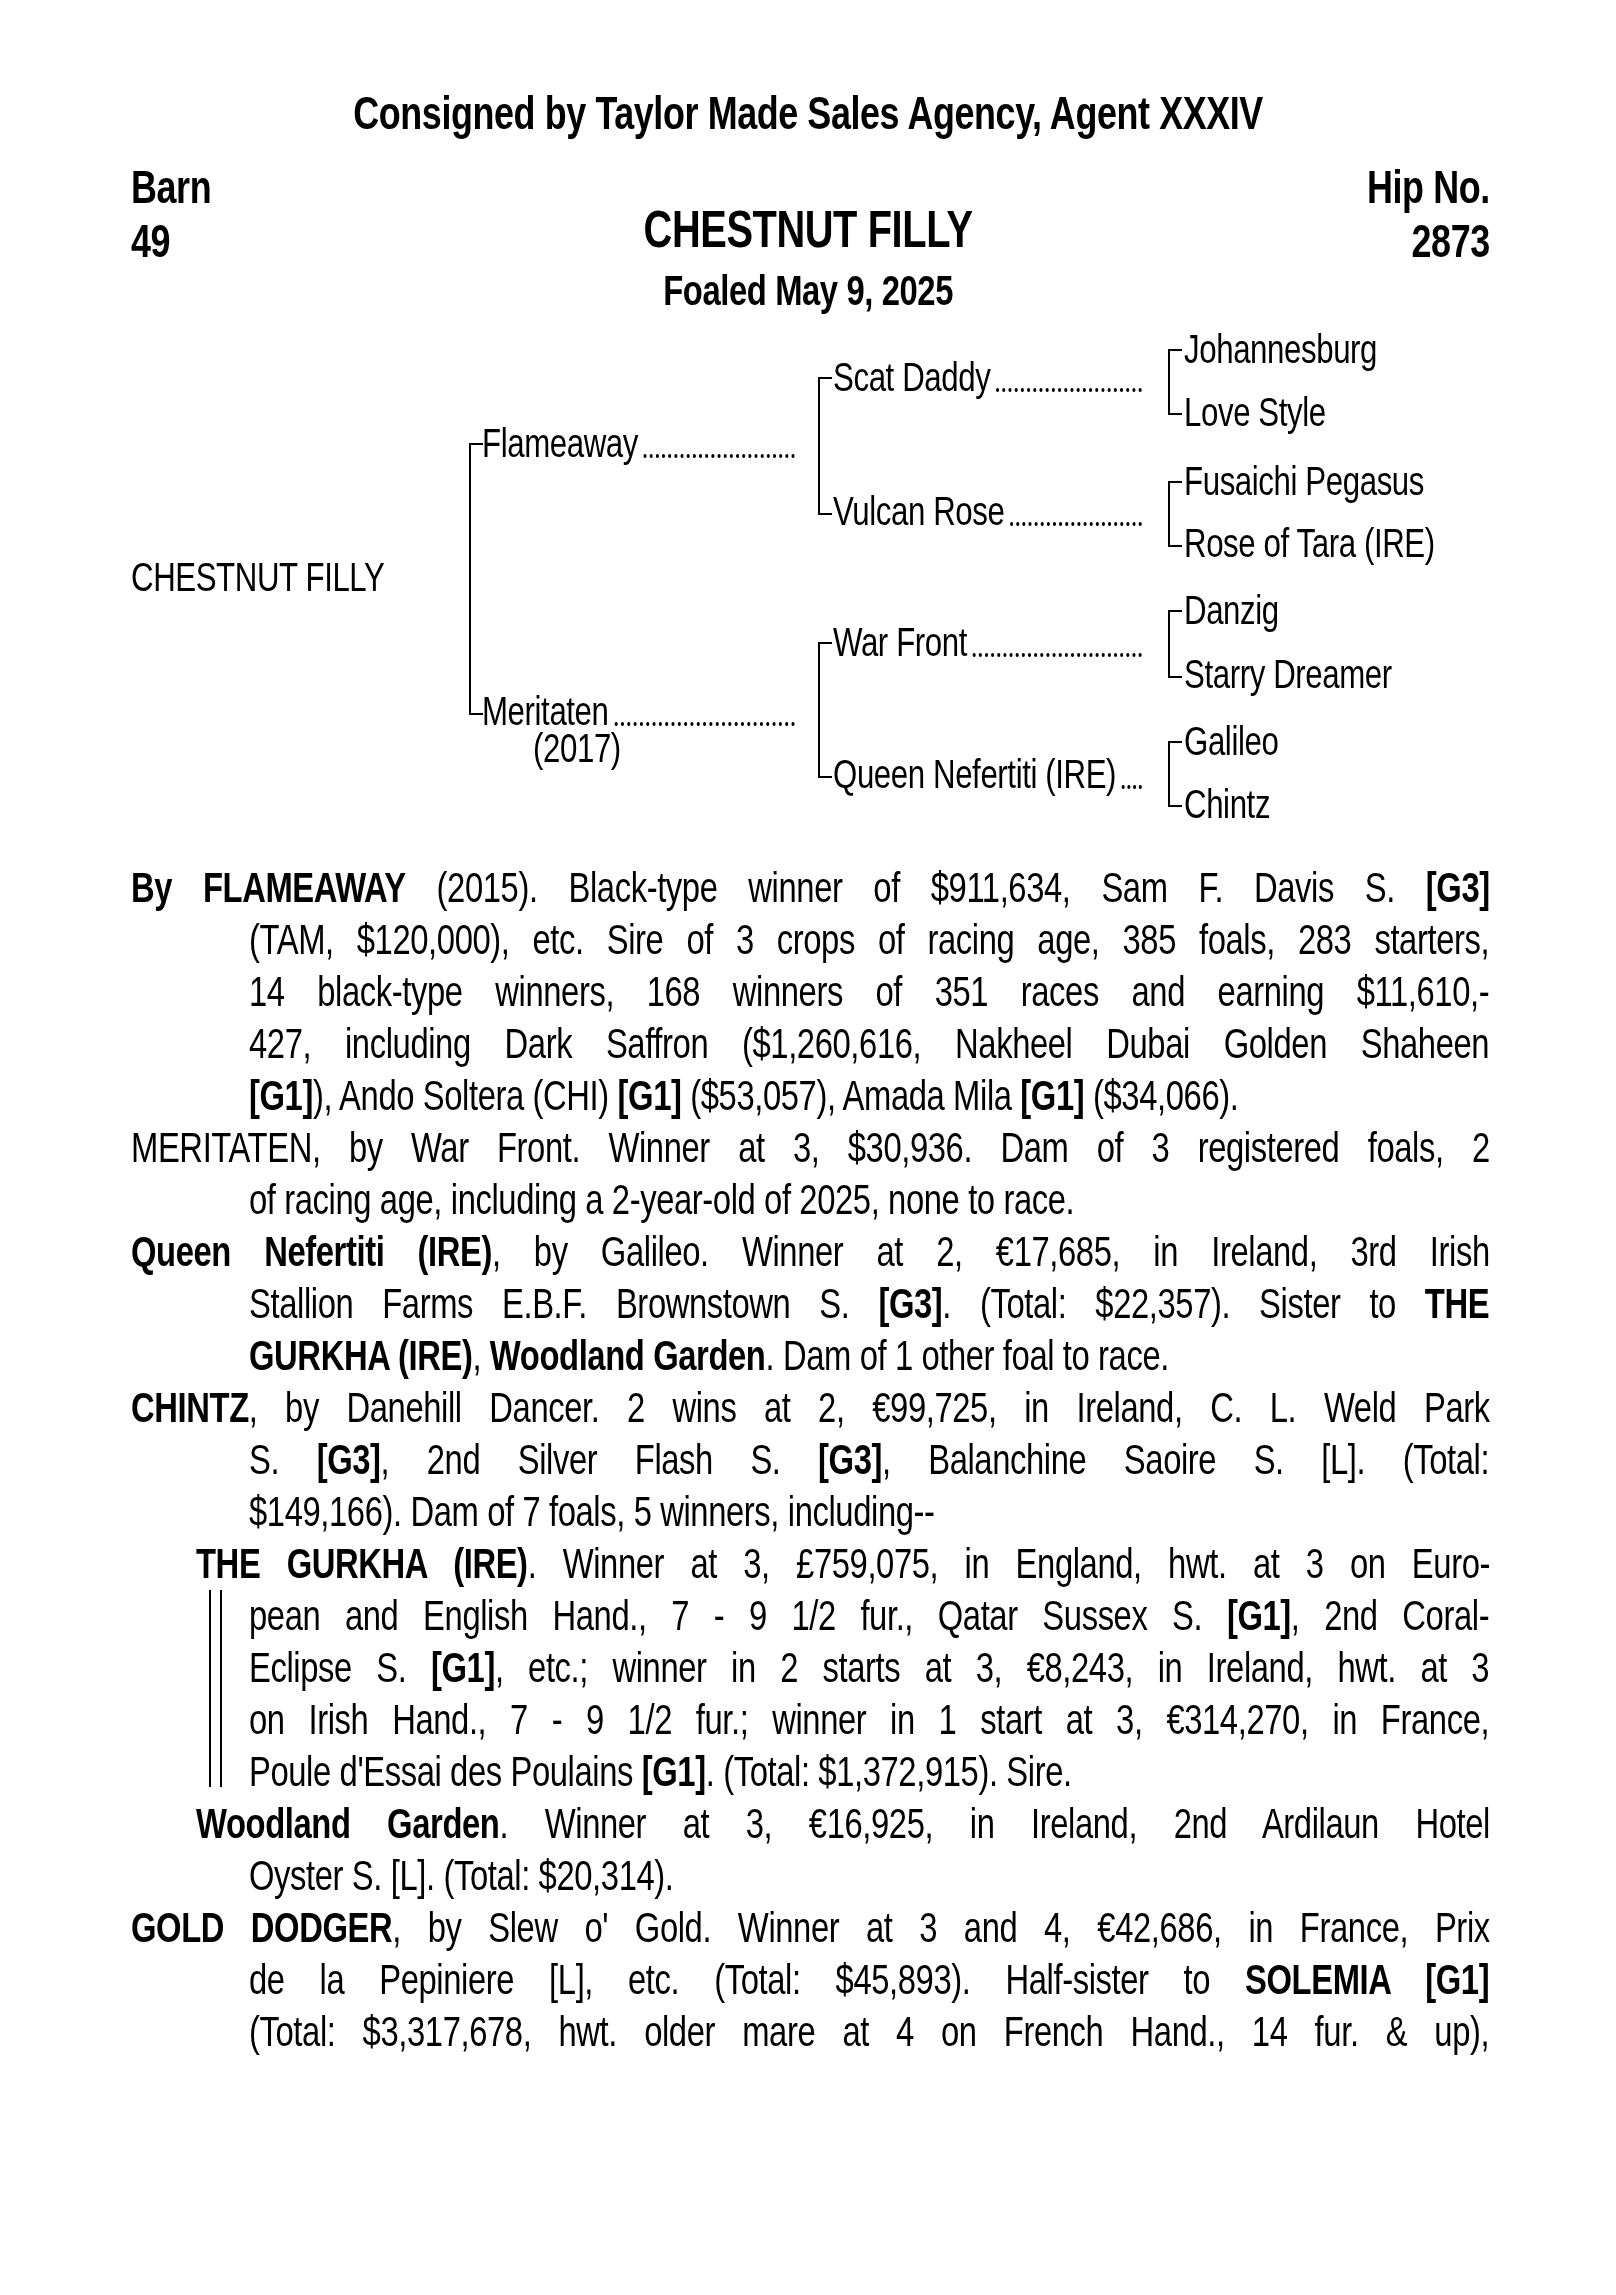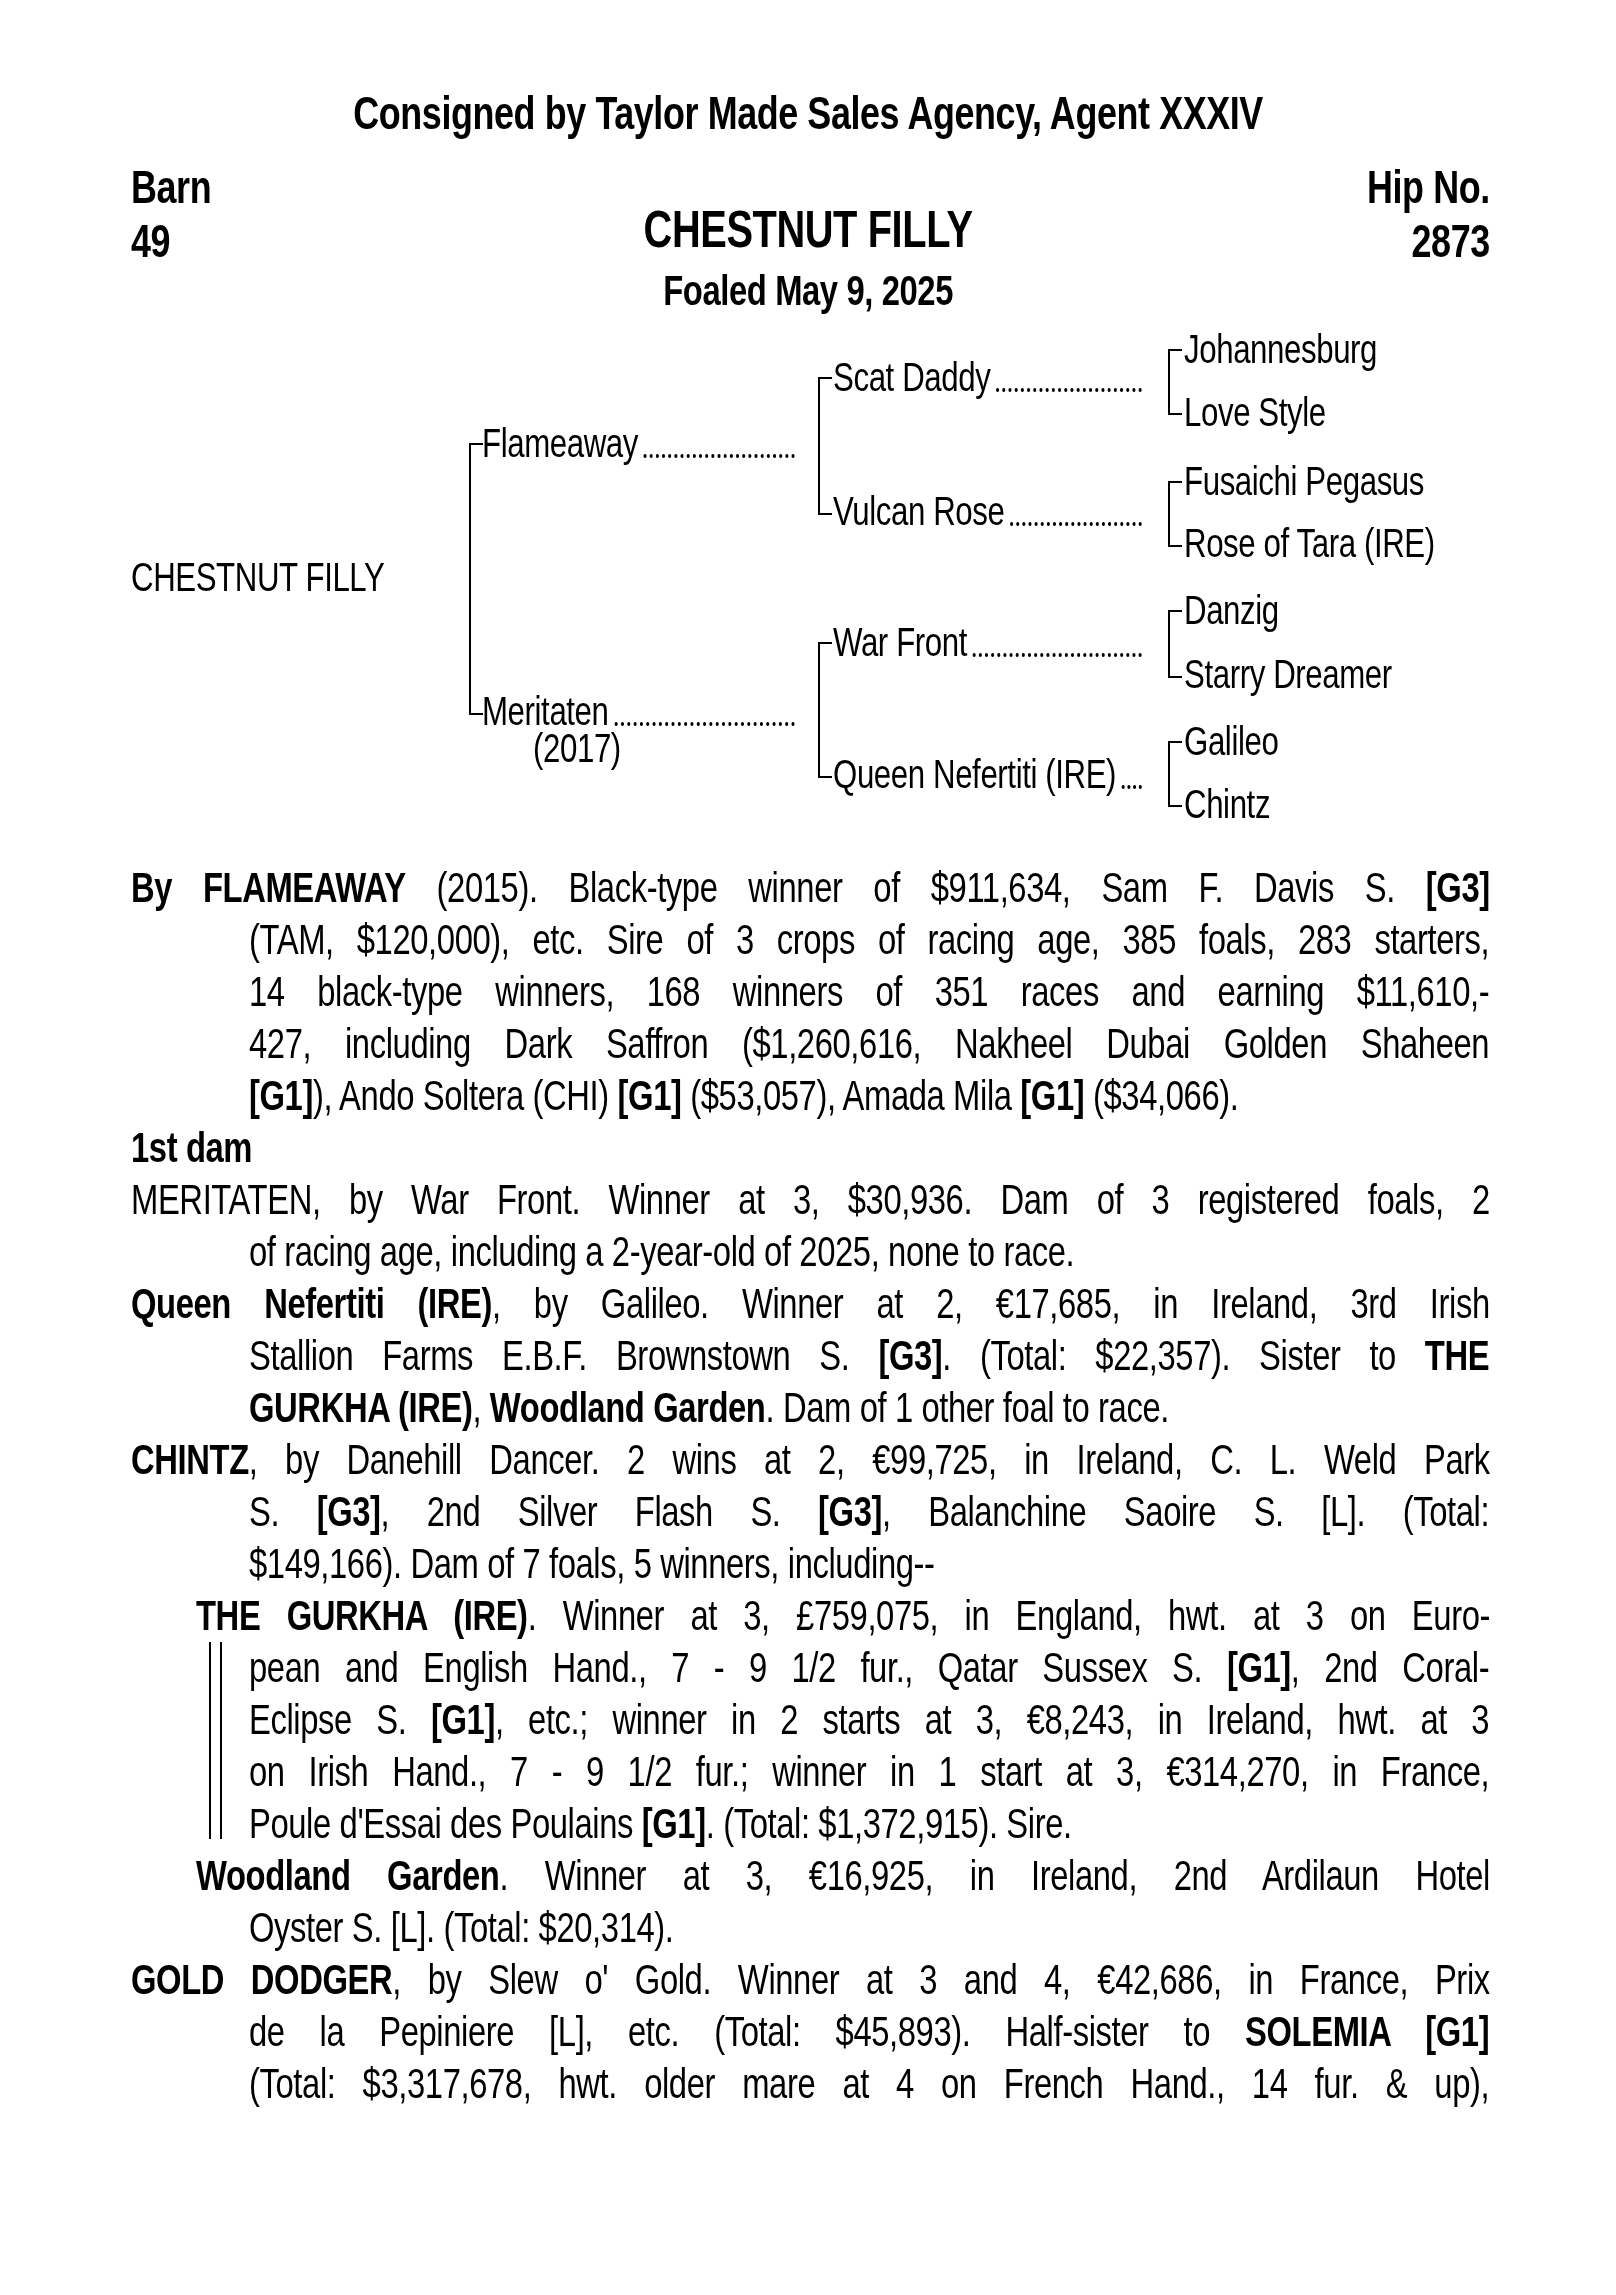--- a/index.html
+++ b/index.html
@@ -127,23 +127,20 @@
 
 <div id="body-text">
     <div class="para">
       <div class="line ind0 jl"><span class="b">By FLAMEAWAY</span><span> (2015). Black-type winner of $911,634, Sam F. Davis S. </span><span class="b">[G3]</span></div>
       <div class="line ind2 jl"><span>(TAM, $120,000), etc. Sire of 3 crops of racing age, 385 foals, 283 starters,</span></div>
       <div class="line ind2 jl"><span>14 black-type winners, 168 winners of 351 races and earning $11,610,-</span></div>
       <div class="line ind2 jl"><span>427, including Dark Saffron ($1,260,616, Nakheel Dubai Golden Shaheen</span></div>
       <div class="line ind2"><span class="b">[G1]</span><span>), Ando Soltera (CHI) </span><span class="b">[G1]</span><span> ($53,057), Amada Mila </span><span class="b">[G1]</span><span> ($34,066).</span></div>
     </div>
     <div class="para">
-      <div class="line ind0"><span class="b">1st dam</span></div>
-    </div>
-    <div class="para">
       <div class="line ind0 jl"><span>MERITATEN, by War Front. Winner at 3, $30,936. Dam of 3 registered foals, 2</span></div>
       <div class="line ind2"><span>of racing age, including a 2-year-old of 2025, none to race.</span></div>
     </div>
     <div class="para">
       <div class="line ind0 jl"><span class="b">Queen Nefertiti (IRE)</span><span>, by Galileo. Winner at 2, €17,685, in Ireland, 3rd Irish</span></div>
       <div class="line ind2 jl"><span>Stallion Farms E.B.F. Brownstown S. </span><span class="b">[G3]</span><span>. (Total: $22,357). Sister to </span><span class="b">THE</span></div>
       <div class="line ind2"><span class="b">GURKHA (IRE)</span><span>, </span><span class="b">Woodland Garden</span><span>. Dam of 1 other foal to race.</span></div>
     </div>
     <div class="para">
       <div class="line ind0 jl"><span class="b">CHINTZ</span><span>, by Danehill Dancer. 2 wins at 2, €99,725, in Ireland, C. L. Weld Park</span></div>

